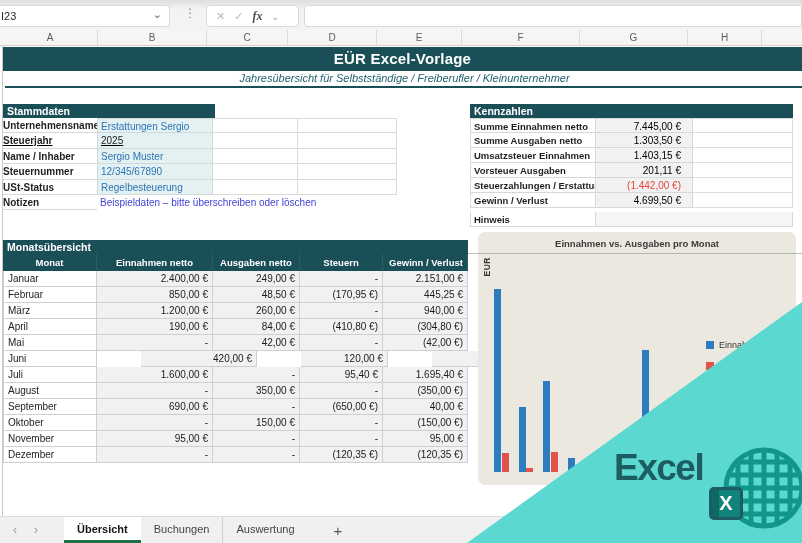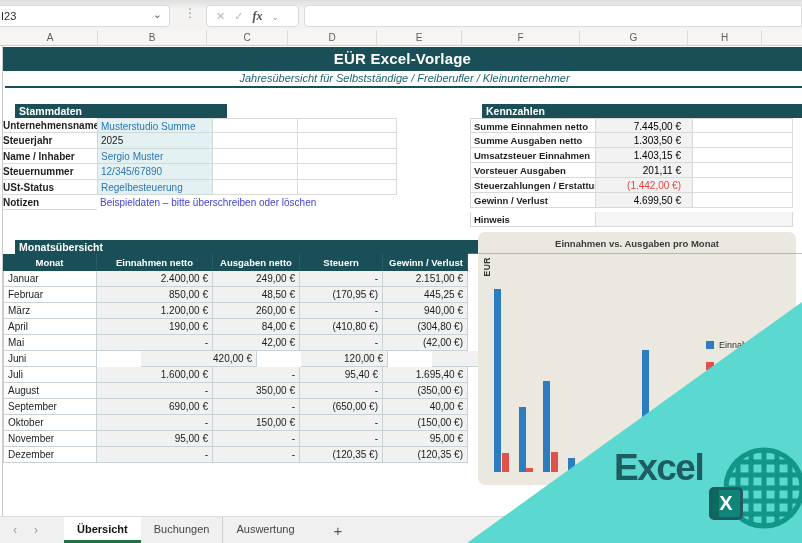--- a/index.html
+++ b/index.html
@@ -35,21 +35,21 @@
   
   .title-bar { position:absolute; left:3px; top:47px; width:799px; height:24px;
     background:var(--accent); color:#fff; font-weight:bold; font-size:15px;
     text-align:center; line-height:24px; letter-spacing:.2px; }
   .subtitle { position:absolute; left:5px; top:71px; width:799px; height:17px;
     text-align:center; font-style:italic; font-size:11px; color:#1e5f6e;
     border-bottom:2px solid var(--accent); line-height:15px; }
 
   
   .section-hdr { position:absolute; height:14px; background:var(--accent); color:#fff;
-    font-weight:bold; font-size:10.5px; line-height:14px; padding-left:4px;margin-left:12px; }
+    font-weight:bold; font-size:10.5px; line-height:14px; padding-left:4px; }
 
   
   .sd-row { position:absolute; left:3px; height:15.4px; display:flex; }
   .sd-label { width:94px; font-weight:bold; font-size:10px; color:#1f1f1f; line-height:15.4px;
     border-bottom:1px solid #d8d8d8; white-space:nowrap; overflow:hidden; }
   .sd-value { width:116px; background:var(--fillblue); font-size:10px; line-height:15.4px;
     padding-left:3px; border:1px solid #cfdadc; border-top:none; white-space:nowrap; }
   .sd-extra { background:#fff; border:1px solid #dadada; border-left:none; border-top:none; }
   .sd-e1 { width:85px; } .sd-e2 { width:99px; }
   .sd-row.first .sd-value, .sd-row.first .sd-extra { border-top:1px solid #dadada; }
@@ -157,25 +157,25 @@
   <div class="title-bar">EÜR Excel-Vorlage</div>
   <div class="subtitle">Jahresübersicht für Selbstständige / Freiberufler / Kleinunternehmer</div>
 
   <div class="section-hdr" style="left:3px; top:104px; width:212px;">Stammdaten</div>
   <div class="section-hdr" style="left:470px; top:104px; width:323px;">Kennzahlen</div>
   <div class="section-hdr" style="left:3px; top:240px; width:465px;">Monatsübersicht</div>
 
   <div id="sdRows">
       <div class="sd-row first" style="top: 118px;">
         <div class="sd-label">Unternehmensname</div>
-        <div class="sd-value t-blue">Musterstudio Summe</div>
+        <div class="sd-value t-blue">Erstattungen Sergio</div>
         <div class="sd-extra sd-e1"></div>
         <div class="sd-extra sd-e2"></div>
       </div>
-      <div class="sd-row" style="top: 133.4px;">
+      <div class="sd-row" style="top: 133.4px; text-decoration: underline;">
         <div class="sd-label">Steuerjahr</div>
         <div class="sd-value t-black">2025</div>
         <div class="sd-extra sd-e1"></div>
         <div class="sd-extra sd-e2"></div>
       </div>
       <div class="sd-row" style="top: 148.8px;">
         <div class="sd-label">Name / Inhaber</div>
         <div class="sd-value t-blue">Sergio Muster</div>
         <div class="sd-extra sd-e1"></div>
         <div class="sd-extra sd-e2"></div>

